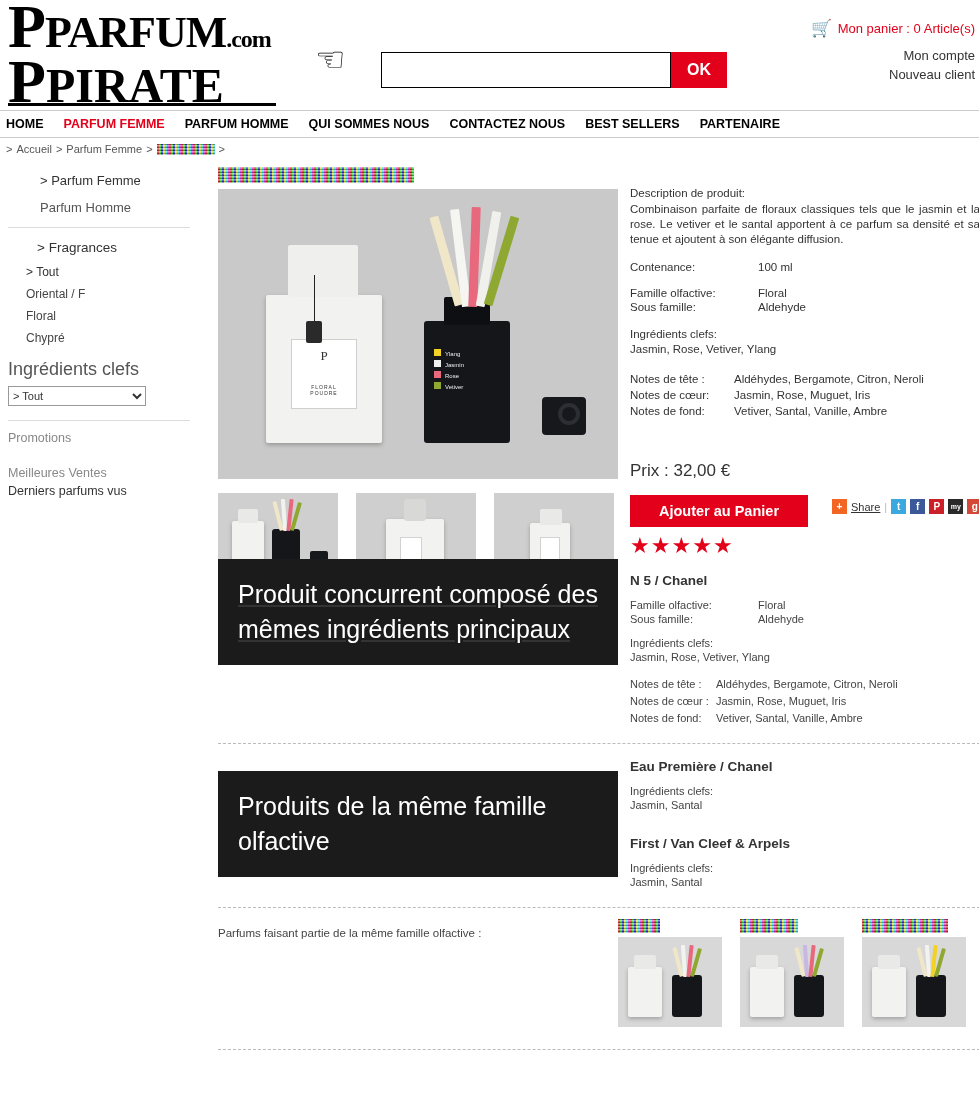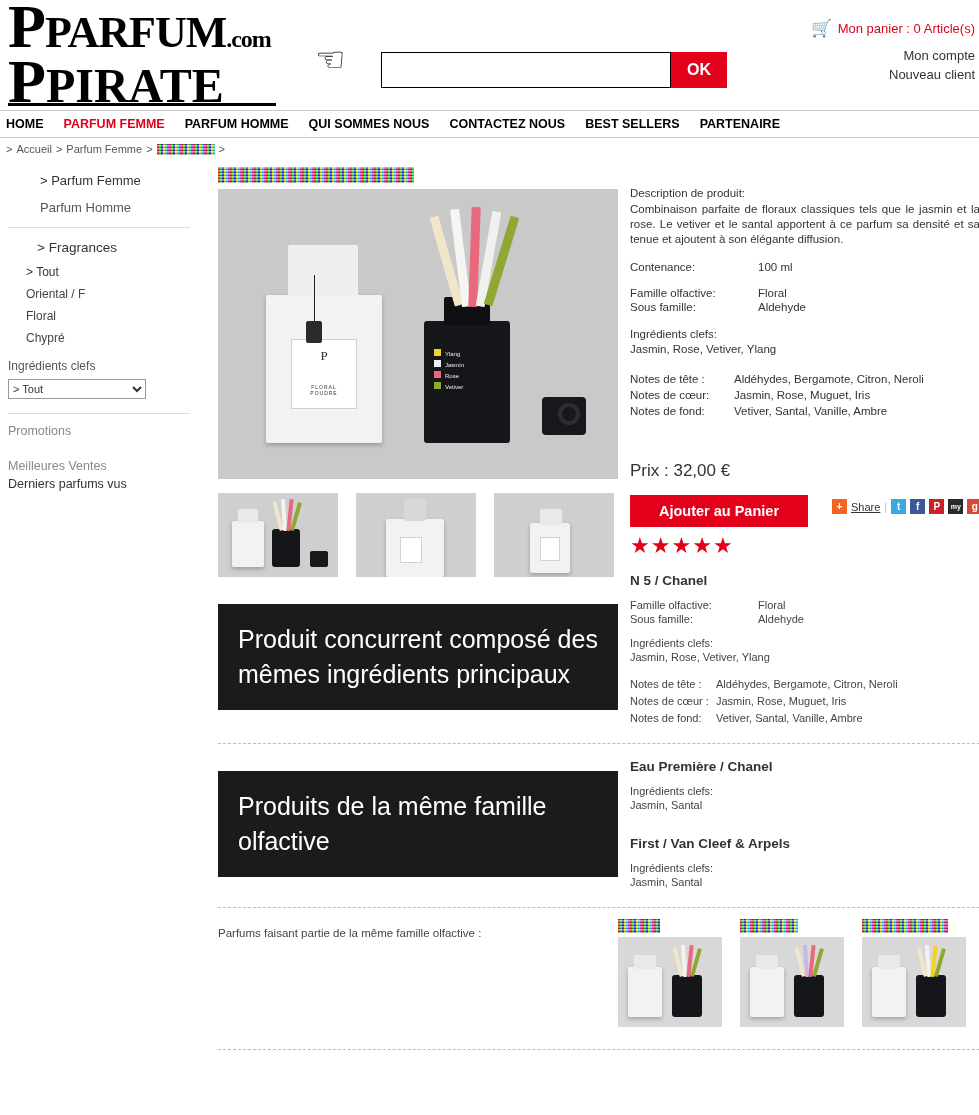--- a/index.html
+++ b/index.html
@@ -56,21 +56,21 @@
   .sidebar { position:absolute; left:0; top:0; width:200px; padding:8px 10px 0 8px; }
   .main { position:absolute; left:218px; top:0; right:0; }
 
   
   .sb-link { font-size:13px; color:#555; padding:6px 0; cursor:pointer;margin-left:32px;}
   .sb-link.strong { color:#333; }
   .sb-sep { border-bottom:1px solid #ddd; margin:6px 0 8px 0; }
   .sb-head { font-size:13.5px; color:#333; padding:4px 0 6px 0; cursor:pointer;margin-left:29px;}
   .sb-sub { font-size:12px; color:#444; padding:4px 0 4px 18px; cursor:pointer;}
   .sb-sub.first { font-size:12px; color:#333; }
-  .sb-label { font-size:12px; color:#555; margin:10px 0 6px 0;}
+  .sb-label { font-size:18px; color:#555; margin:10px 0 6px 0;}
   .sb-select { width:138px; height:20px; font-size:11px; border:1px solid #999; background:#fff;
                font-family:"Liberation Sans", sans-serif; color:#333;}
   .sb-promo { font-size:12.5px; color:#888; margin:10px 0 21px 0; cursor:pointer;}
   .sb-best { font-size:12.5px; color:#888; margin:6px 0 4px 0; cursor:pointer;}
   .sb-derniers { font-size:12.5px; color:#333; margin:2px 0 10px 0;}
   .sb-thumb-row { display:flex; align-items:center; gap:12px; margin-top:6px;}
   .sb-thumb { width:48px; height:50px; background:#f0f0f0; border:1px solid #e2e2e2; position:relative; overflow:hidden;}
   .sb-thumb-name { font-size:11.5px; color:#333; }
 
   
@@ -93,21 +93,21 @@
   .price { position:absolute; left:412px; top:302px; font-size:17px; color:#333;}
   .addcart { position:absolute; left:412px; top:336px; width:178px; height:32px; background:#e2001a; color:#fff;
              border:0; font-size:14.5px; font-weight:bold; cursor:pointer; font-family:"Liberation Sans", sans-serif;}
   .stars { position:absolute; left:412px; top:374px; font-size:22px; color:#e2001a; letter-spacing:1px;}
   .share { position:absolute; left:614px; top:340px; display:flex; align-items:center; gap:4px; font-size:11px;}
   .share .sq { width:15px; height:15px; display:inline-flex; align-items:center; justify-content:center; color:#fff; font-size:10px; font-weight:bold;}
   .share a { color:#333; text-decoration:underline;}
 
   
   .blackbox { background:#1b1b1b; color:#fff; padding:18px 20px; font-size:25px; line-height:35px; width:400px;}
-  .concurrent-wrap { position:absolute; left:0; top:445px; }
+  .concurrent-wrap { position:absolute; left:0; top:400px;text-decoration:underline; }
   .concurrent-right { position:absolute; left:412px; top:414px; width:360px;}
   .prod-title { font-size:13.5px; font-weight:bold; color:#333; margin-bottom:10px;}
   .small-kv { font-size:11px; color:#444; line-height:14px;}
   .small-kv .row { display:flex; }
   .small-kv .k { width:128px;}
   .hr-dot { border-top:1px dashed #bbb; margin:0; }
 
   .fam-wrap { position:absolute; left:0; top:612px;}
   .fam-right { position:absolute; left:412px; top:600px; width:360px;}
 

